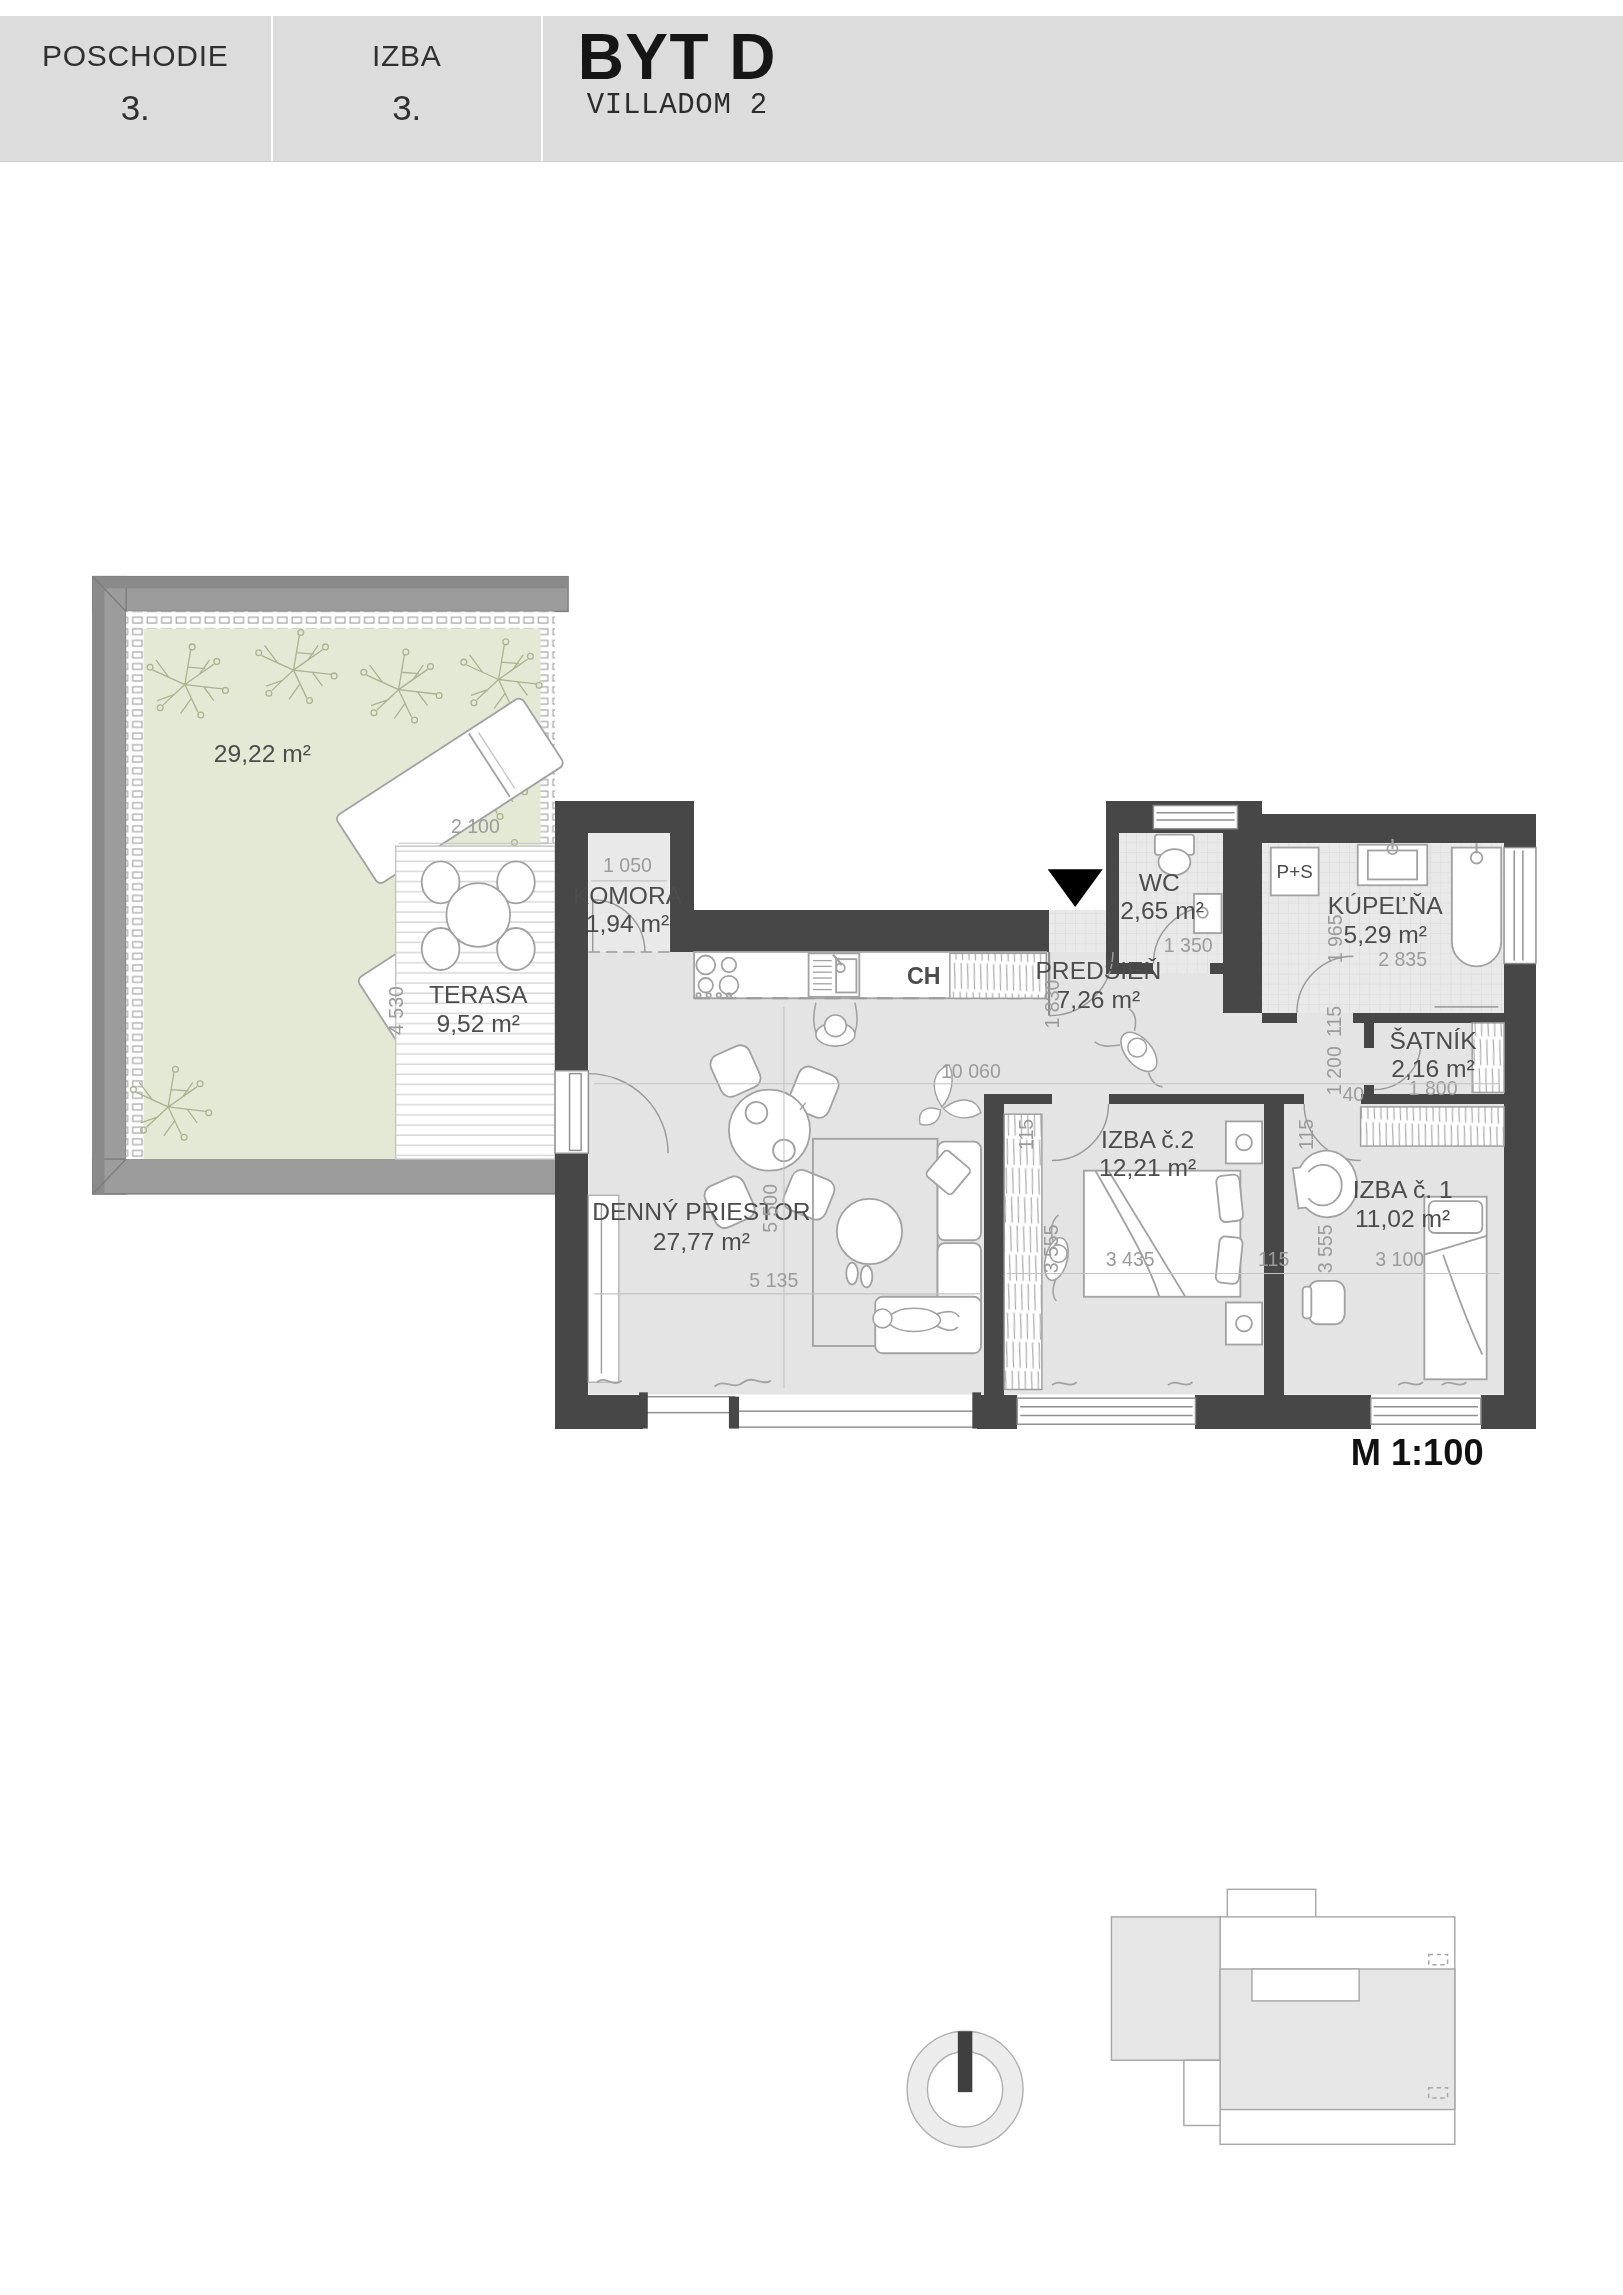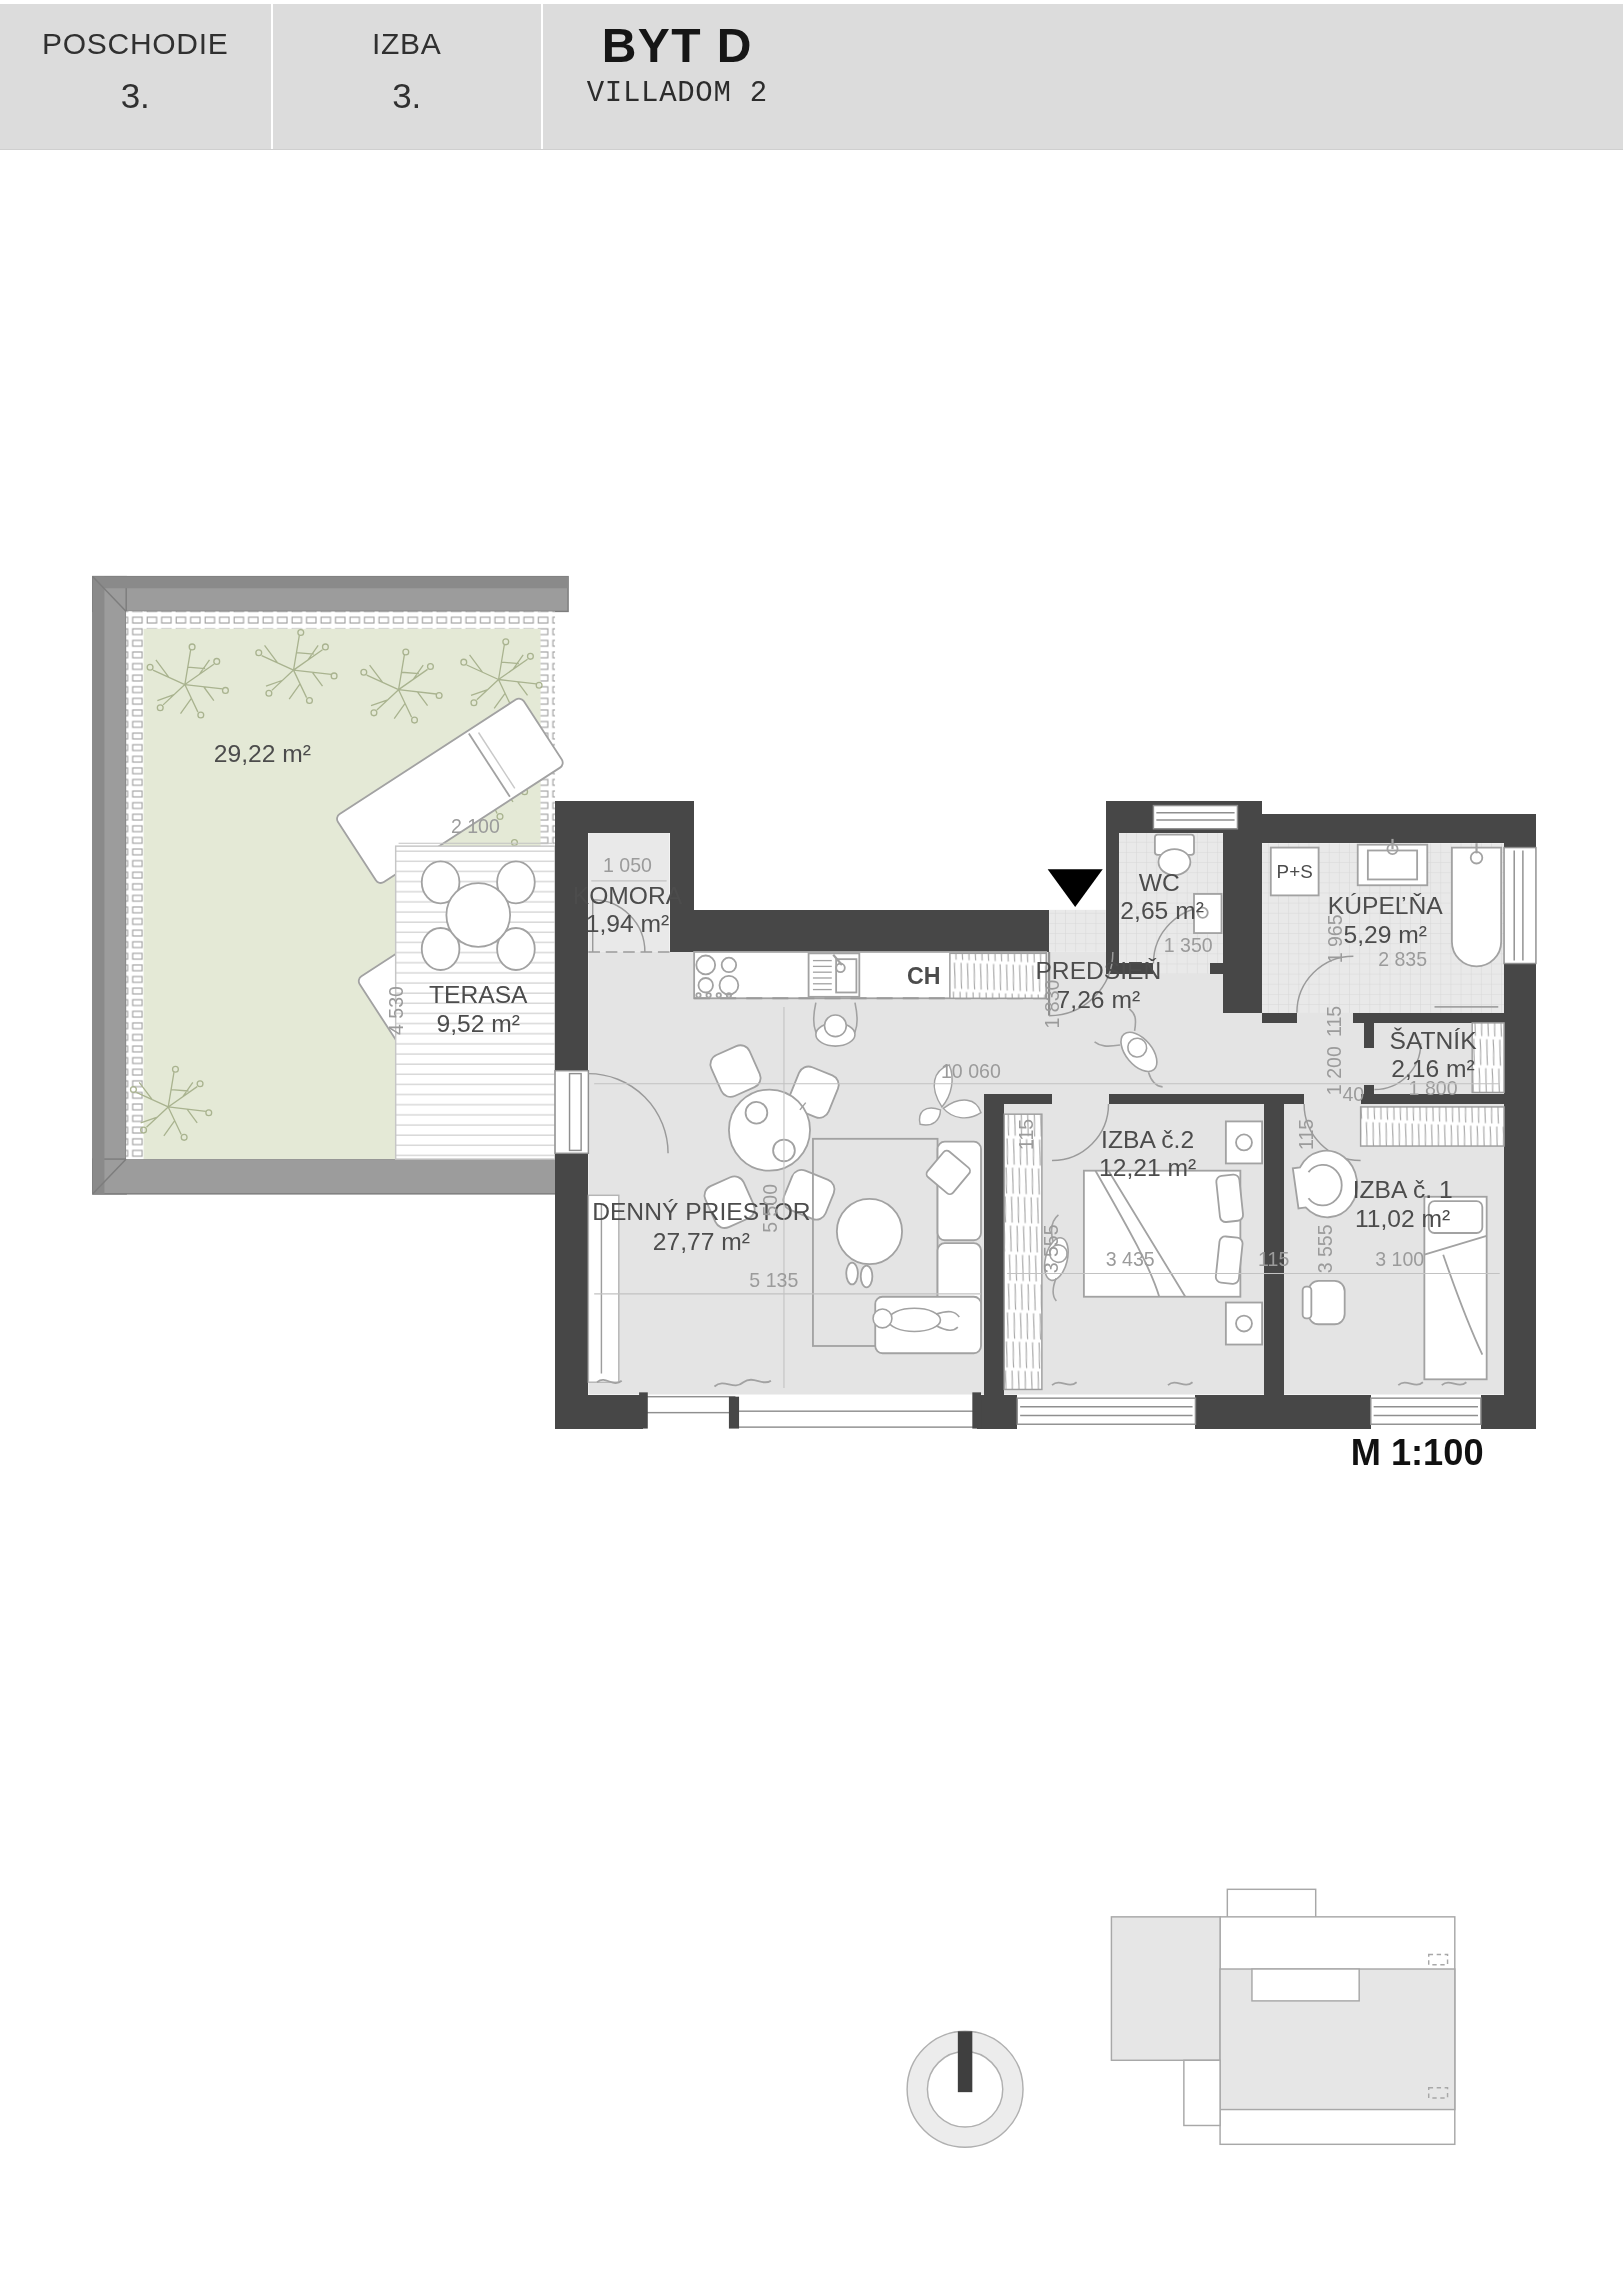--- a/index.html
+++ b/index.html
@@ -1,25 +1,25 @@
 <!DOCTYPE html>
 <html style="font-size:11.6px"><head>
 <meta charset="utf-8">
 <style>
   html,body{margin:0;padding:0;background:#fff;}
   .page{position:relative;width:1623px;height:2295px;background:#fff;overflow:hidden;
         font-family:"Liberation Sans",sans-serif;}
   
-  .hdr{position:absolute;left:0;top:4px;width:1623px;height:145px;background:#dcdcdc;
+  .hdr{position:absolute;left:0;top:16px;width:1623px;height:145px;background:#dcdcdc;
        display:grid;grid-template-columns:repeat(6,1fr);border-bottom:1.4px solid #cfcfcf;z-index:5;}
   .hcell{display:flex;flex-direction:column;align-items:center;padding-top:17.4px;border-left:2.9px solid #ffffff;}
   .hcell:first-child{border-left:none;}
   .hlabel{font-size:30px;color:#303030;height:45px;display:flex;align-items:center;letter-spacing:0.7px;}
   .hvalue{font-size:35px;color:#303030;margin-top:10px;}
-  .uname{font-size:48px;font-weight:bold;color:#161616;height:48px;display:flex;align-items:center;letter-spacing:1.4px;}
+  .uname{font-size:64px;font-weight:bold;color:#161616;height:48px;display:flex;align-items:center;letter-spacing:1.4px;}
   .ubldg{font-size:29px;color:#2c2c2c;margin-top:7.2px;letter-spacing:0.7px;font-family:Liberation Mono, monospace;}
   
   svg{position:absolute;left:0;top:0;}
   svg text{font-family:"Liberation Sans",sans-serif;}
   .room-name,.room-area{font-size:34px;fill:#4c4c4c;text-anchor:middle;}
   .dim{font-size:27px;fill:#9b9b9b;text-anchor:middle;}
   .appl{font-size:32px;font-weight:bold;fill:#4c4c4c;text-anchor:middle;}
   .appl-s{font-size:26px;fill:#4c4c4c;text-anchor:middle;}
   .scale{font-size:50px;font-weight:bold;fill:#111;text-anchor:middle;}
   .wall{fill:#474747;}

